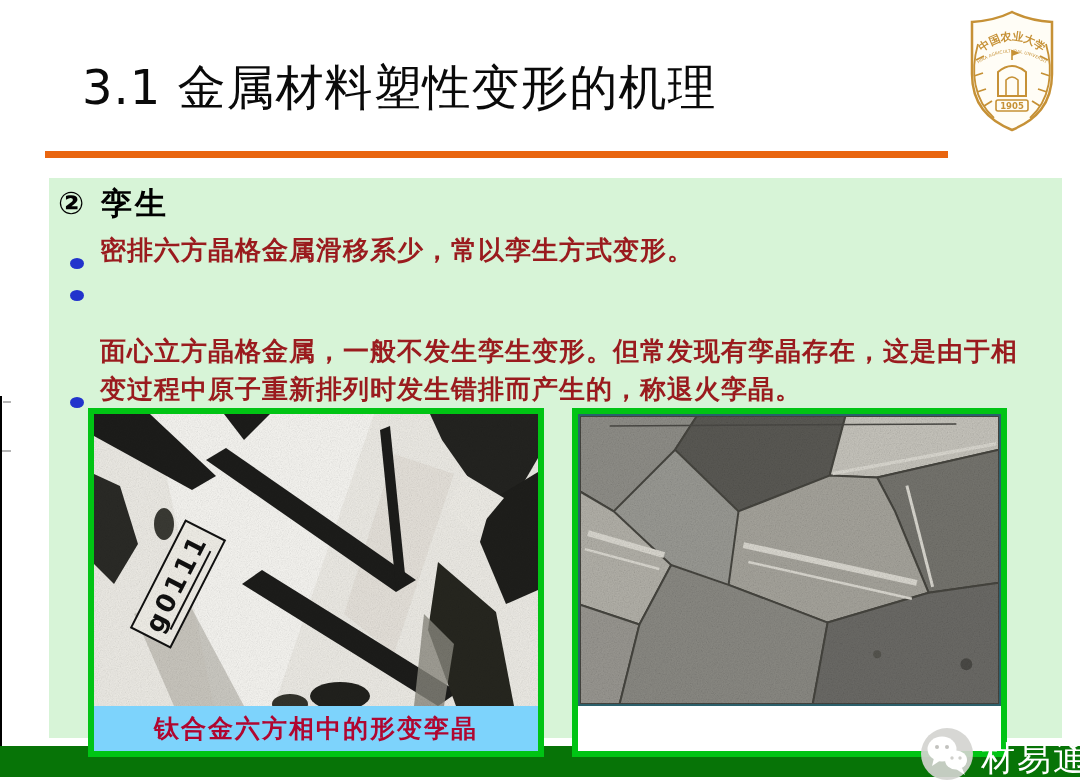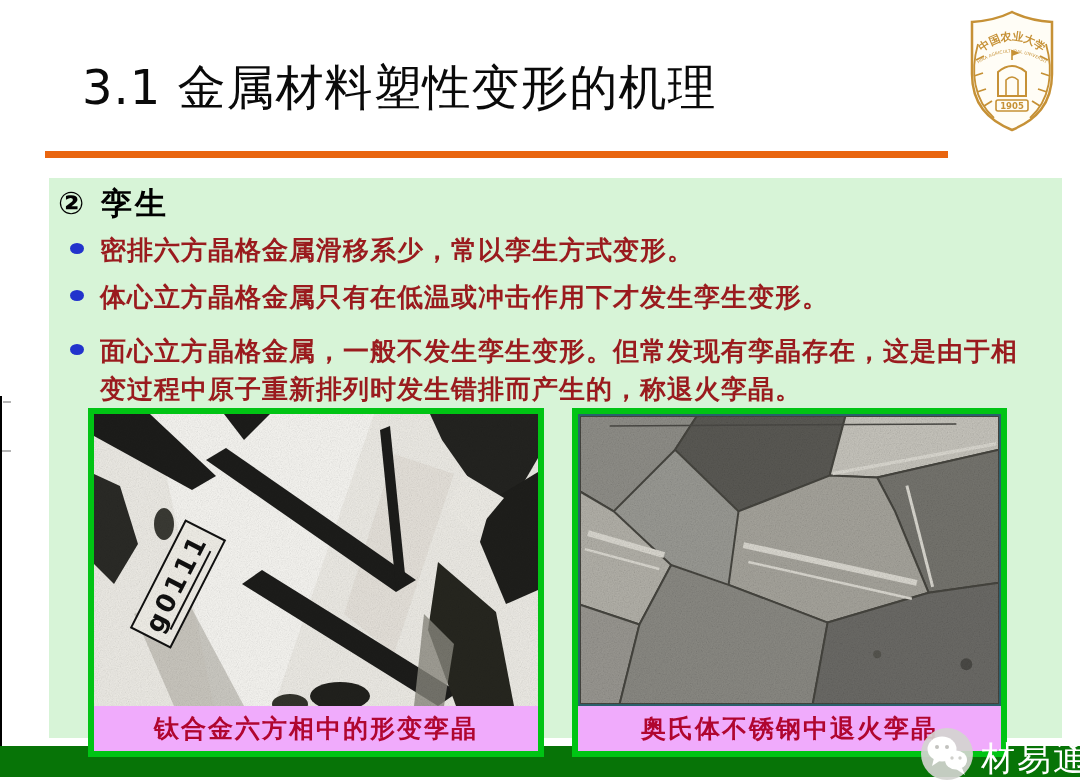--- a/index.html
+++ b/index.html
@@ -22,21 +22,21 @@
   
   .content-panel{left:49px;top:178px;width:1013px;height:560px;background:#D7F4D7;}
 
   
   .section-heading{
     left:58px;top:183px;font-size:31px;font-weight:700;
     color:#000000;letter-spacing:3px;white-space:nowrap;
   }
 
   
-  .bullet-row{left:70px;width:968px;display:flex;align-items:flex-start;}
+  .bullet-row{left:70px;width:968px;display:flex;align-items:flex-end;}
   .bullet-row.r1{top:231px;}
   .bullet-row.r2{top:278px;}
   .bullet-row.r3{top:332px;}
   .bullet-dot{
     flex:0 0 auto;width:14px;height:11px;border-radius:50%;
     background:#2233CC;margin:12px 16px 0 0;
   }
   .bullet-text{
     font-size:26px;font-weight:700;color:#9A1B1E;
     line-height:38px;letter-spacing:1px;
@@ -50,21 +50,21 @@
 
   
   .fig{margin:0;background:#ffffff;border:6px solid #00C414;box-sizing:border-box;}
   .fig1{left:88px;top:408px;width:456px;height:349px;}
   .fig2{left:572px;top:408px;width:435px;height:349px;}
   .micro{width:100%;height:292px;overflow:hidden;box-sizing:border-box;}
   .micro2{border:2px solid #2B5F6B;}
   .micro svg{display:block;width:100%;height:100%;}
   .fig-caption{
     width:100%;height:45px;display:flex;align-items:center;justify-content:center;
-    background:#f0abfc;font-size:25px;font-weight:700;color:#B00630;letter-spacing:2px;
+    background:#7dd3fc;font-size:25px;font-weight:700;color:#B00630;letter-spacing:2px;
   }
 
   
   .footer-bar{left:0;top:746px;width:1080px;height:31px;background:#077407;}
 
   
   .wm-icon{left:920px;top:727px;width:54px;height:54px;}
   .wm-text{
     left:981px;top:736px;font-size:34px;color:#ffffff;
     letter-spacing:2px;white-space:nowrap;
@@ -108,21 +108,20 @@
 </svg>
 
 <div class="abs section-heading">② 孪生</div>
 
 <div class="abs bullet-row r1">
   <span class="bullet-dot"></span>
   <div class="bullet-text">密排六方晶格金属滑移系少，常以孪生方式变形。</div>
 </div>
 <div class="abs bullet-row r2">
   <span class="bullet-dot"></span>
-  <div class="bullet-text">体心立方晶格金属只有在低温或冲击作用下才发生孪生变形。</div>
 </div>
 <div class="abs bullet-row r3">
   <span class="bullet-dot"></span>
   <div class="bullet-text">面心立方晶格金属，一般不发生孪生变形。但常发现有孪晶存在，这是由于相变过程中原子重新排列时发生错排而产生的，称退火孪晶。</div>
 </div>
 
 <div class="abs edge-line"></div>
 <div class="abs edge-tick tick1"></div>
 <div class="abs edge-tick tick2"></div>
 
@@ -196,21 +195,20 @@
         <line x1="8" y1="118" x2="85" y2="140" stroke-width="6"></line>
         <line x1="5" y1="134" x2="80" y2="154" stroke-width="2.5"></line>
         <line x1="330" y1="70" x2="356" y2="172" stroke-width="3"></line>
         <line x1="30" y1="10" x2="380" y2="8" stroke-width="1.5" stroke="#4a4945"></line>
       </g>
       <circle cx="390" cy="250" r="6" fill="#4a4945"></circle>
       <circle cx="300" cy="240" r="4" fill="#56554f"></circle>
       <rect width="423" height="290" filter="url(#grainR)" opacity="0.4" style="mix-blend-mode:multiply"></rect>
     </svg>
   </div>
-  <figcaption class="fig-caption">奥氏体不锈钢中退火孪晶</figcaption>
 </figure>
 
 <svg class="abs wm-icon" viewBox="0 0 54 54">
   <circle cx="27" cy="27" r="26" fill="#d4d4d0" opacity="0.92"></circle>
   <ellipse cx="22" cy="22" rx="14.5" ry="12.5" fill="#ffffff"></ellipse>
   <polygon points="14,31 12,39 21,33" fill="#ffffff"></polygon>
   <circle cx="17" cy="20" r="2" fill="#c2c2be"></circle>
   <circle cx="27" cy="20" r="2" fill="#c2c2be"></circle>
   <ellipse cx="36" cy="33" rx="11" ry="9.5" fill="#ffffff"></ellipse>
   <polygon points="42,41 45,48 36,42" fill="#ffffff"></polygon>

